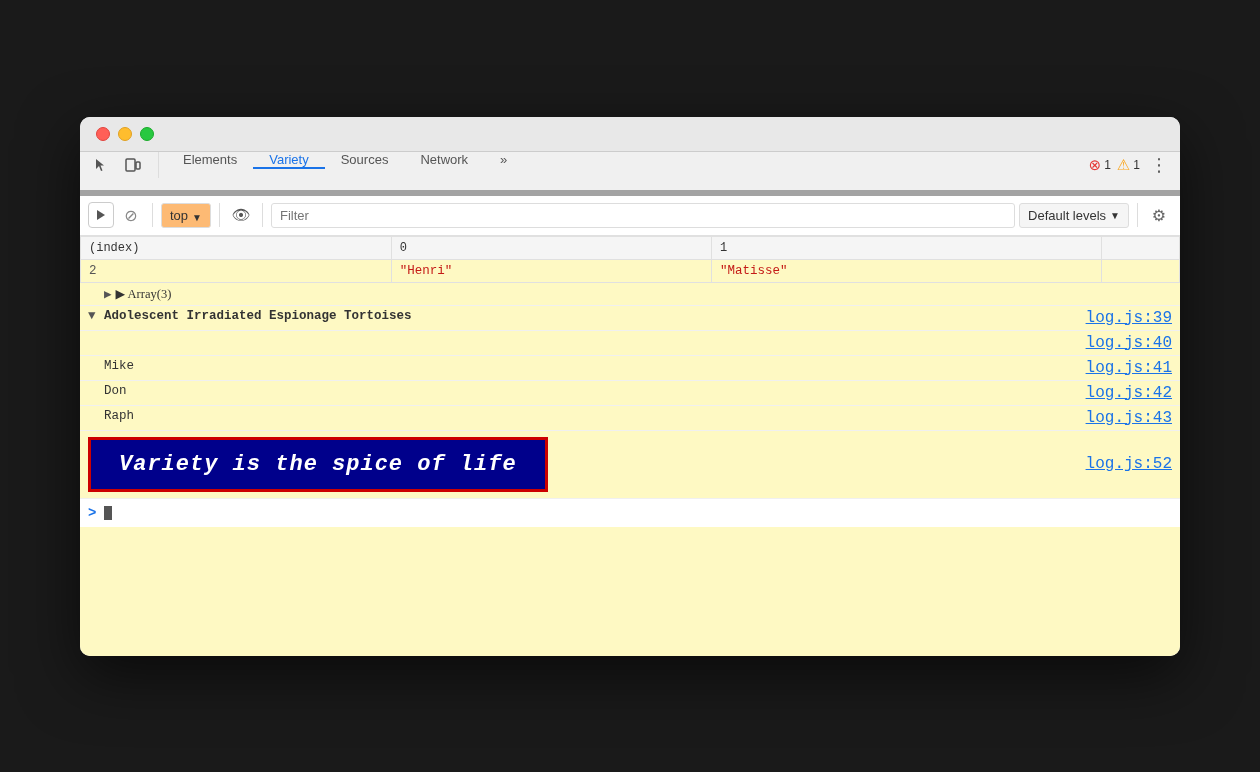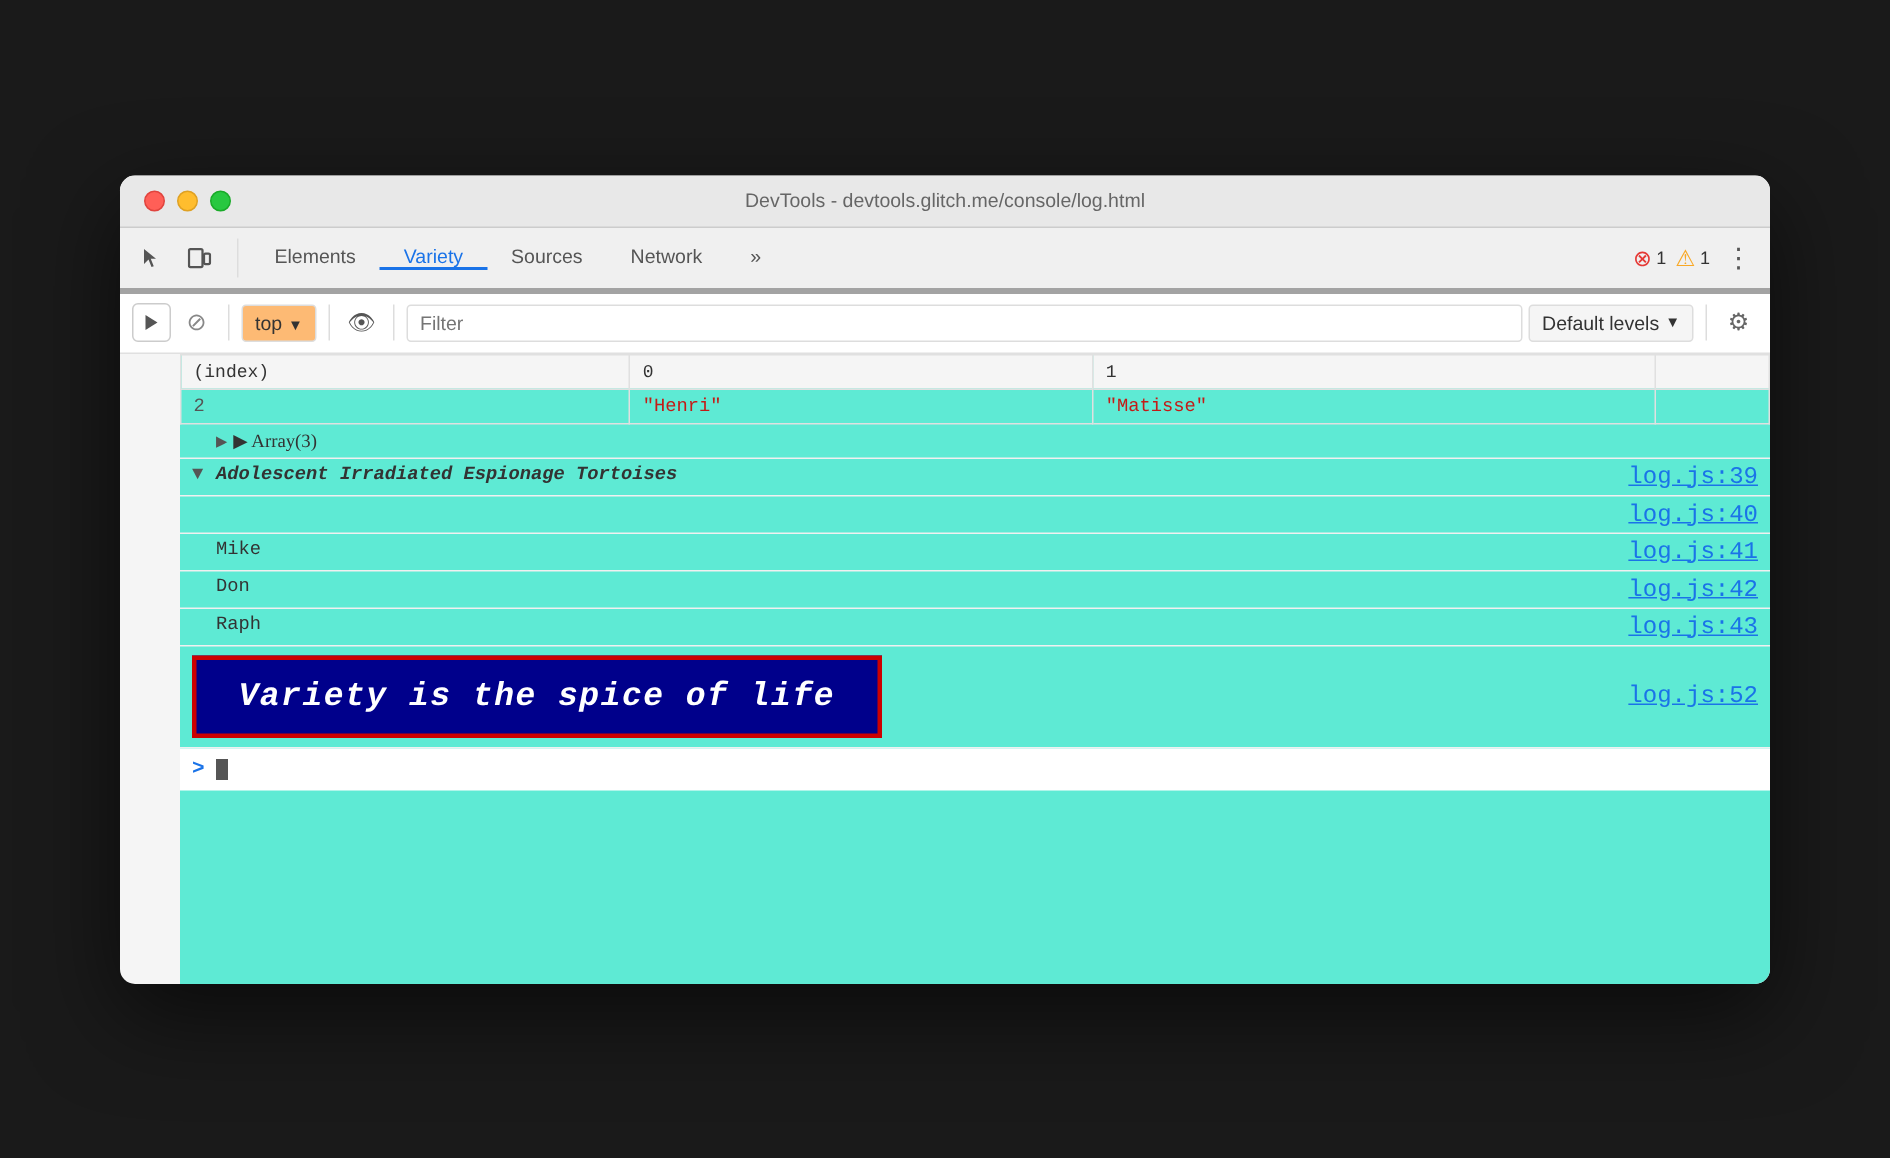--- a/index.html
+++ b/index.html
@@ -52,23 +52,23 @@
       left: 50%;
       transform: translateX(-50%);
       font-size: 13px;
       color: #666;
       white-space: nowrap;
     }
 
     
     .tab-bar {
       background: #f0f0f0;
-      border-bottom: 4px solid #a3a3a3;
-      display: flex;
-      align-items: center;
+      border-bottom: 6px solid #a3a3a3;
+      display: flex;
+      align-items: flex-start;
       padding: 0 8px;
       height: 44px;
     }
 
     .tab-bar-icons {
       display: flex;
       align-items: center;
       gap: 6px;
       padding-right: 12px;
       border-right: 1px solid #ddd;
@@ -187,26 +187,25 @@
       border: 1px solid #ddd;
       border-radius: 3px;
       font-size: 13px;
       color: #333;
       cursor: pointer;
       background: #f5f5f5;
     }
 
     
     .console-content {
-      background: #5eead4;
+      background: #fef9c3;
       font-family: 'Courier New', 'Lucida Console', monospace;
       font-size: 12.5px;
       overflow: auto;
       min-height: 420px;
-      margin-left: 40px;
     }
 
     
     .console-table {
       width: 100%;
       border-collapse: collapse;
     }
 
     .table-header-row th {
       background: #f5f5f5;
@@ -253,21 +252,21 @@
     .log-link {
       margin-left: auto;
       color: #1a73e8;
       text-decoration: underline;
       font-size: 16px;
       cursor: pointer;
       white-space: nowrap;
       padding-left: 16px;
     }
 
-    .bold-text { font-weight: bold; font-style: italic; }
+    .bold-text { font-weight: bold; }
 
     .log-indent {
       padding-left: 24px;
     }
 
     
     .variety-row {
       display: flex;
       align-items: center;
       padding: 6px 8px;
@@ -329,21 +328,20 @@
 <body>
 
 <div class="window">
 
   <div class="title-bar">
     <div class="traffic-lights">
       <div class="traffic-light tl-close"></div>
       <div class="traffic-light tl-min"></div>
       <div class="traffic-light tl-max"></div>
     </div>
-    <span class="title-text">DevTools - devtools.glitch.me/console/log.html</span>
   </div>
 
   <div class="tab-bar">
     <div class="tab-bar-icons">
       <button class="icon-btn" title="Inspect element">
         <svg width="16" height="16" viewBox="0 0 16 16" fill="none">
           <path d="M3 2L3 12L6 9L8 14L9.5 13.5L7.5 8.5L11 8.5L3 2Z" fill="#555"></path>
         </svg>
       </button>
       <button class="icon-btn" title="Toggle device toolbar">

